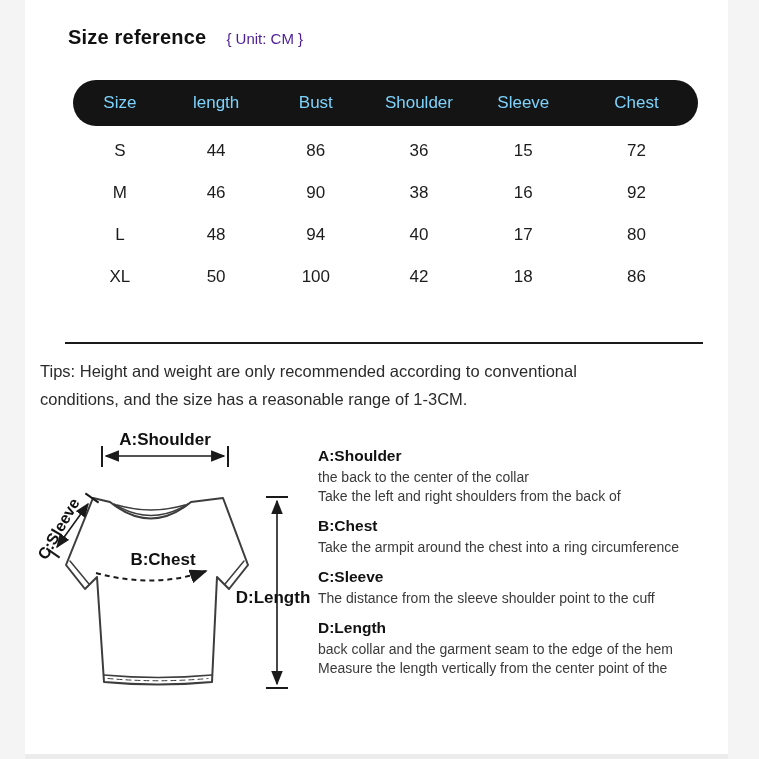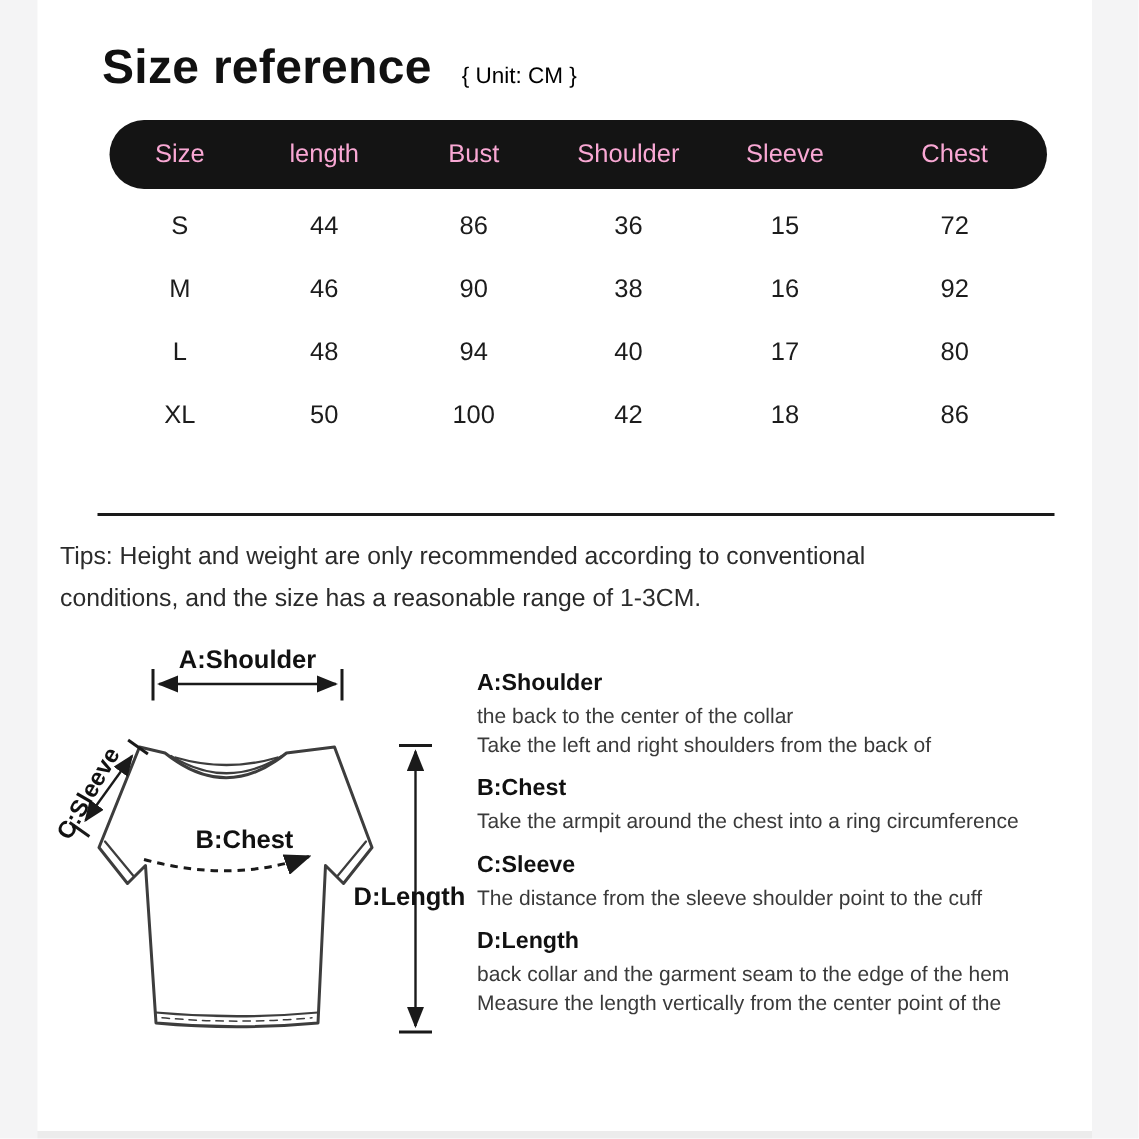--- a/index.html
+++ b/index.html
@@ -28,49 +28,49 @@
   }
   
   .title-row {
     position: absolute;
     left: 68px; top: 26px;
     white-space: nowrap;
   }
   .title-row h1 {
     display: inline-block;
     vertical-align: baseline;
-    font-size: 32px;
+    font-size: 20px;
     font-weight: bold;
     color: #111;
     letter-spacing: 0.2px;
   }
   .unit-note {
     display: inline-block;
     vertical-align: baseline;
     margin-left: 20px;
     font-size: 15px;
-    color: #000000;
+    color: #4c1d95;
   }
   
   .grid-row {
     display: grid;
     grid-template-columns: 15% 15.8% 16.1% 16.9% 16.5% 19.7%;
     width: 625px;
   }
   .thead {
     position: absolute;
     left: 73px; top: 80px;
     height: 46px;
     background: #141414;
     border-radius: 23px;
     align-items: center;
   }
   .thead .cell {
     text-align: center;
-    color: #f9a8d4;
+    color: #7dd3fc;
     font-size: 17px;
   }
   .tbody {
     position: absolute;
     left: 73px; top: 130px;
   }
   .tbody .grid-row {
     height: 42px;
     align-items: center;
   }

